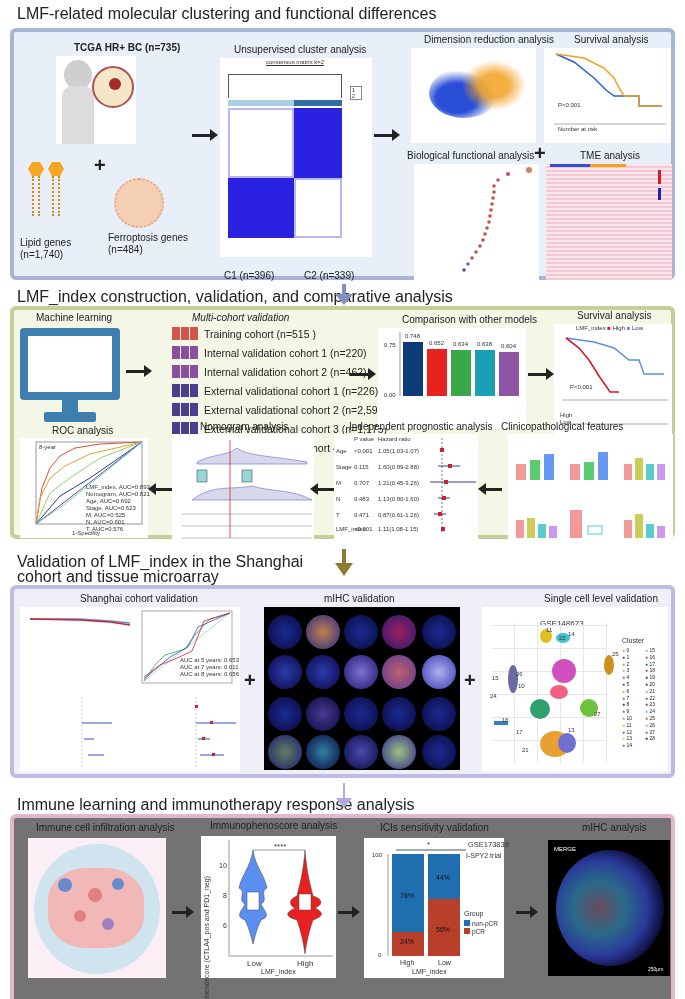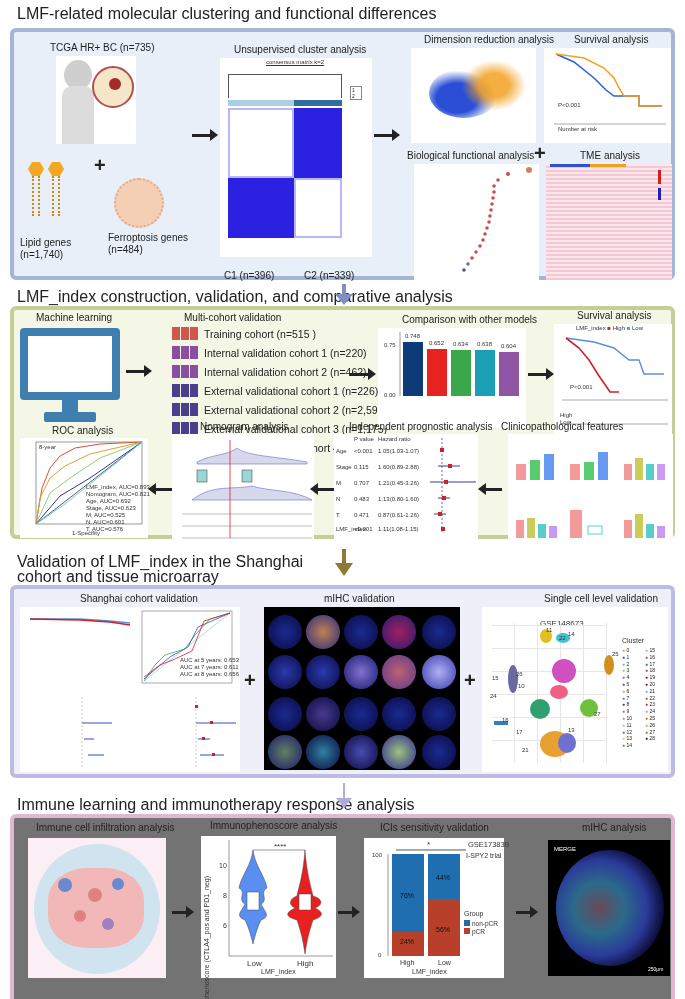--- a/index.html
+++ b/index.html
@@ -32,21 +32,21 @@
 <div class="sec-title" style="top:796px;">Immune learning and immunotherapy response analysis</div>
 
 <div style="position:absolute; left:342px; top:284px; width:4px; height:10px; background:#7f8fbf;"></div>
 <div style="position:absolute; left:335px; top:294px; border-top:11px solid #7f8fbf; border-left:9px solid transparent; border-right:9px solid transparent;"></div>
 <div style="position:absolute; left:342px; top:549px; width:4px; height:14px; background:#8e7a30;"></div>
 <div style="position:absolute; left:335px; top:563px; border-top:13px solid #8e7a30; border-left:9px solid transparent; border-right:9px solid transparent;"></div>
 <div style="position:absolute; left:343px; top:783px; width:2px; height:16px; background:#b0aae0;"></div>
 <div style="position:absolute; left:336px; top:798px; border-top:10px solid #b0aae0; border-left:8px solid transparent; border-right:8px solid transparent;"></div>
 
 <div class="box b1">
-  <div class="lbl" style="left:36px; top:10px;">TCGA HR+ BC (n=735)</div>
+  <div class="lbl" style="left:60px; top:10px;font-weight:bold;">TCGA HR+ BC (n=735)</div>
 
   <div class="panel" style="left:42px; top:24px; width:80px; height:88px; background:#fff;">
     <div style="position:absolute; left:8px; top:4px; width:28px; height:30px; border-radius:50%; background:#cfcfcf;"></div>
     <div style="position:absolute; left:6px; top:30px; width:32px; height:58px; border-radius:10px 10px 0 0; background:#dcdcdc;"></div>
     <div style="position:absolute; left:36px; top:10px; width:42px; height:42px; border-radius:50%; background:#f5e6c8; border:2px solid #b05050;"></div>
     <div style="position:absolute; left:53px; top:22px; width:12px; height:12px; border-radius:50%; background:#a52a2a;"></div>
   </div>
 
   <div style="position:absolute; left:12px; top:130px; width:50px; height:60px;">
     <div style="position:absolute; left:2px; top:0; width:16px; height:14px; background:#f5a623; clip-path:polygon(25% 0,75% 0,100% 50%,75% 100%,25% 100%,0 50%);"></div>
@@ -138,21 +138,21 @@
 <div class="box b2">
   <div class="lbl" style="left:22px; top:2px;">Machine learning</div>
   <div style="position:absolute; left:6px; top:18px; width:100px; height:72px; background:#3f7fb0; border-radius:4px;">
     <div style="position:absolute; left:8px; top:8px; width:84px; height:56px; background:#fff;"></div>
   </div>
   <div style="position:absolute; left:48px; top:90px; width:16px; height:12px; background:#3f7fb0;"></div>
   <div style="position:absolute; left:30px; top:102px; width:52px; height:10px; background:#3f7fb0; border-radius:2px;"></div>
 
   <div class="arrow-r" style="left:112px; top:60px; width:20px;"></div>
 
-  <div class="lbl" style="left:170px; top:2px;">Multi-cohort validation</div>
+  <div class="lbl" style="left:178px; top:2px;font-style:italic;">Multi-cohort validation</div>
   <div class="cohort" style="top:17px;">
     <span class="people">
         <span class="person" style="background:#d0574a;"></span>
         <span class="person" style="background:#d0574a;"></span>
         <span class="person" style="background:#d0574a;"></span>
       </span>
     <span>Training cohort (n=515 )</span>
   </div>
   <div class="cohort" style="top:36px;">
     <span class="people">

